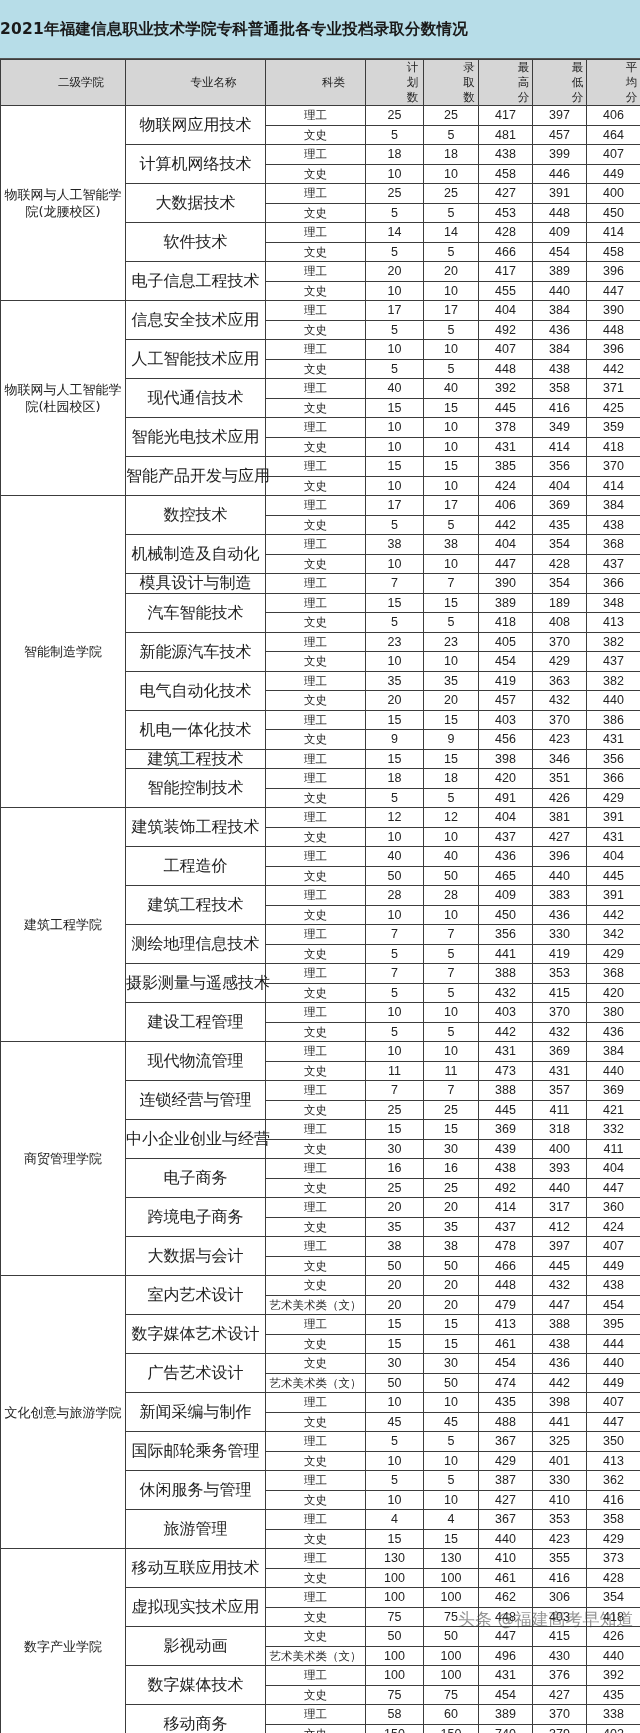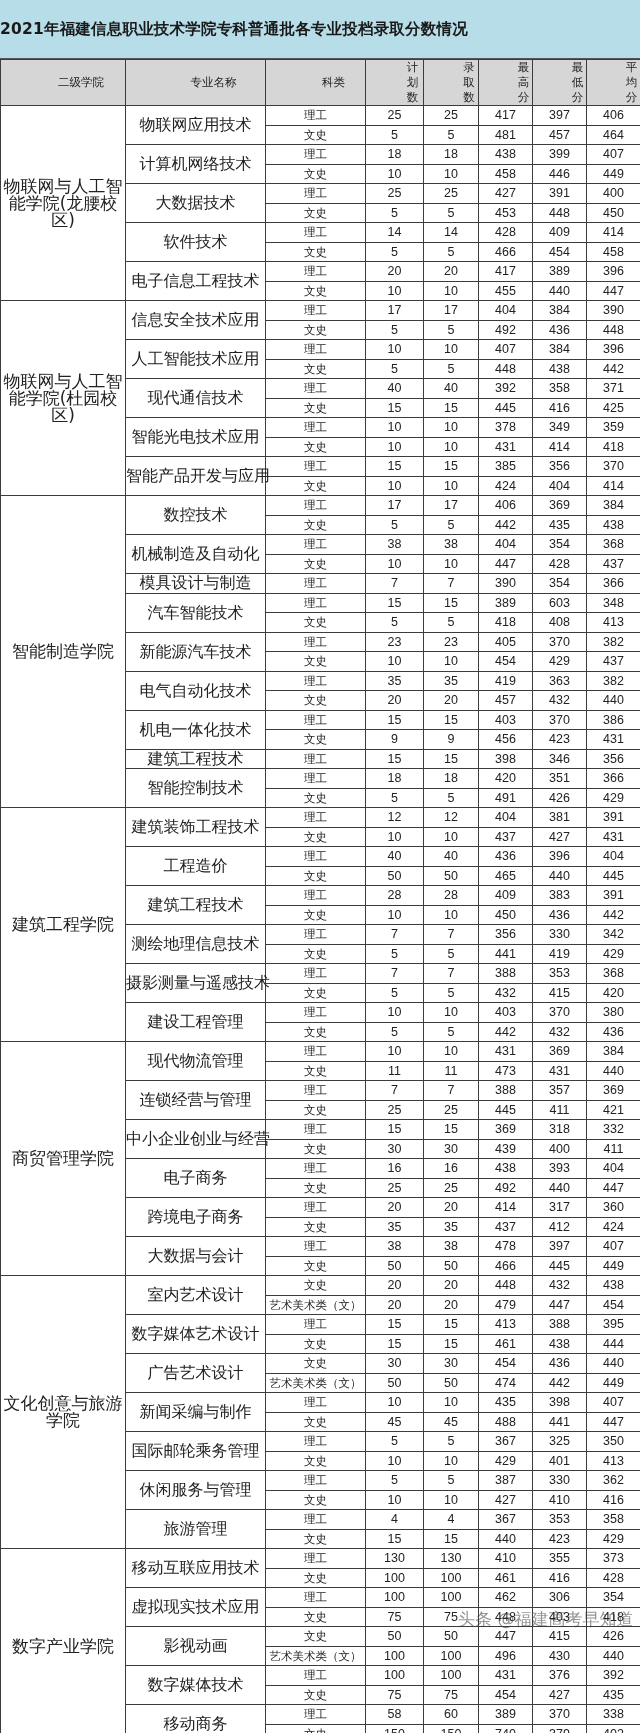--- a/index.html
+++ b/index.html
@@ -9,21 +9,21 @@
     border-bottom: 1px solid #555;
   }
   .title-band h1 { margin: 0; font-size: 15.5px; font-weight: bold; color: #1a1a1a; letter-spacing: 0.2px; }
   table { border-collapse: collapse; width: 640px; table-layout: fixed; }
   col.c1 { width: 125px; } col.c2 { width: 140px; } col.c3 { width: 100px; }
   col.c4 { width: 58px; } col.c5 { width: 55px; } col.c6 { width: 54px; }
   col.c7 { width: 54px; } col.c8 { width: 54px; }
   th, td { border: 1px solid #3c3c3c; text-align: center; font-size: 11.5px; color: #222; padding: 0; }
   th { background: #d6d6d6; font-weight: normal; height: 19px; font-size: 11.5px; padding-left: 36px; }
   td { height: 18.5px; line-height: 18px; white-space: nowrap; }
-  td.college { font-size: 17px; line-height: 17px; white-space: normal; padding: 1px 2px; }
+  td.college { font-size: 13px; line-height: 17px; white-space: normal; padding: 1px 2px; }
   td.major { font-size: 16px; }
   td.num { font-family: "Liberation Sans", sans-serif; font-size: 12.5px; }
   .watermark {
     position: absolute; left: 458px; top: 1608px; font-size: 17px; color: rgba(60,60,60,0.55);
     pointer-events: none; white-space: nowrap;
   }
 </style>
 </head>
 <body>
 
@@ -270,21 +270,21 @@
         <td class="num">390</td>
         <td class="num">354</td>
         <td class="num">366</td>
       </tr>
       <tr>
         <td class="major" rowspan="2">汽车智能技术</td>
         <td>理工</td>
         <td class="num">15</td>
         <td class="num">15</td>
         <td class="num">389</td>
-        <td class="num">603</td>
+        <td class="num">189</td>
         <td class="num">348</td>
       </tr>
       <tr>
         <td>文史</td>
         <td class="num">5</td>
         <td class="num">5</td>
         <td class="num">418</td>
         <td class="num">408</td>
         <td class="num">413</td>
       </tr>

